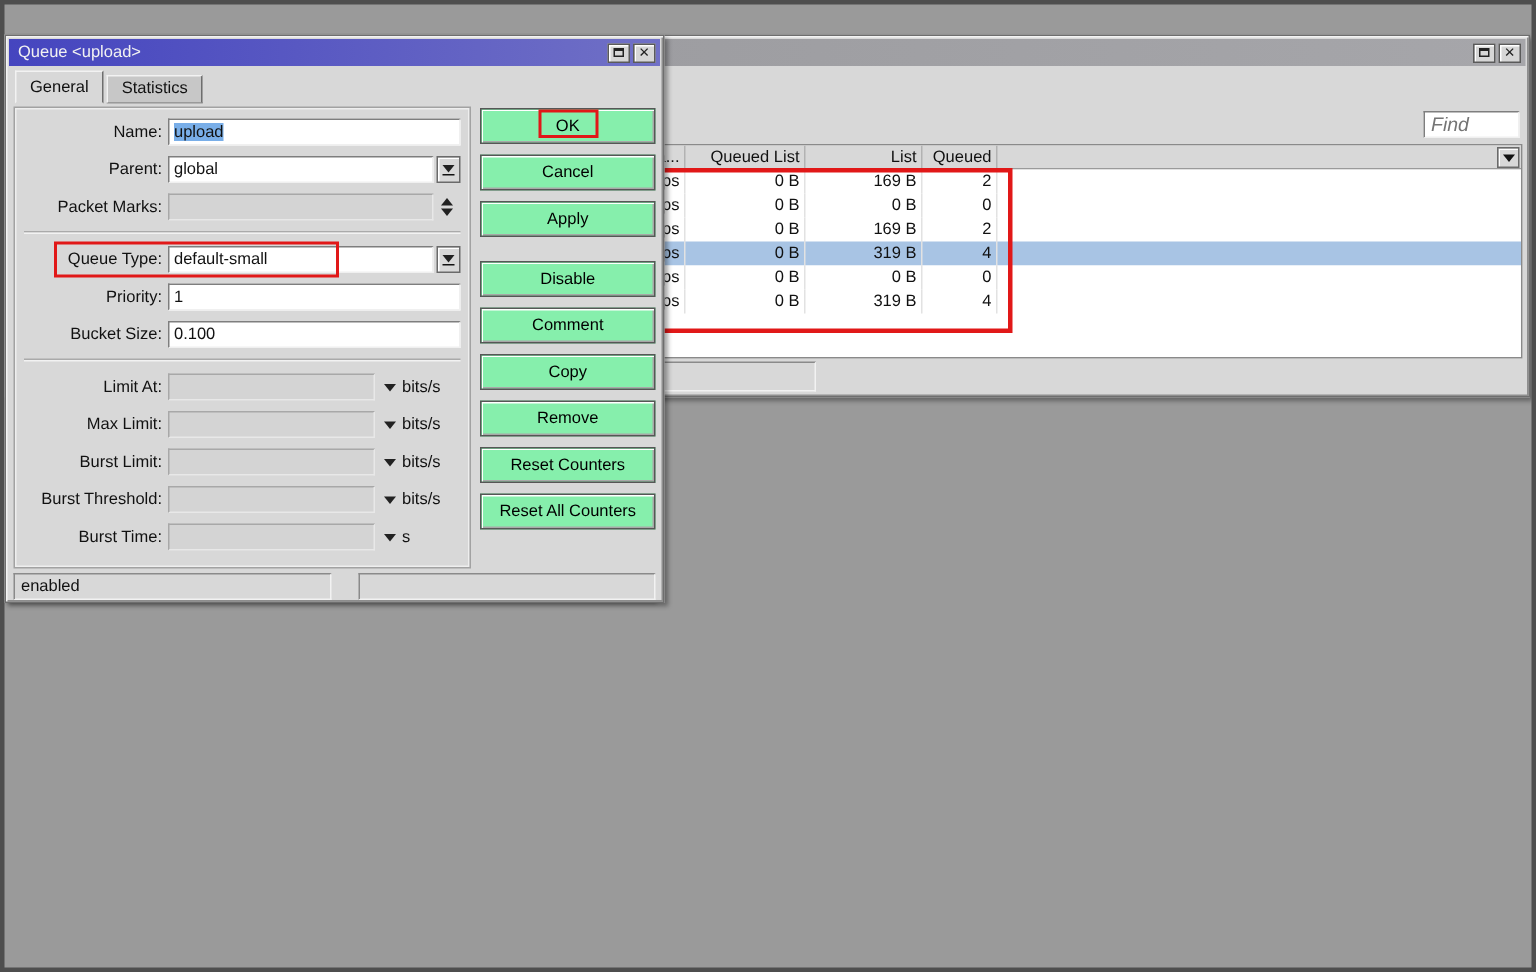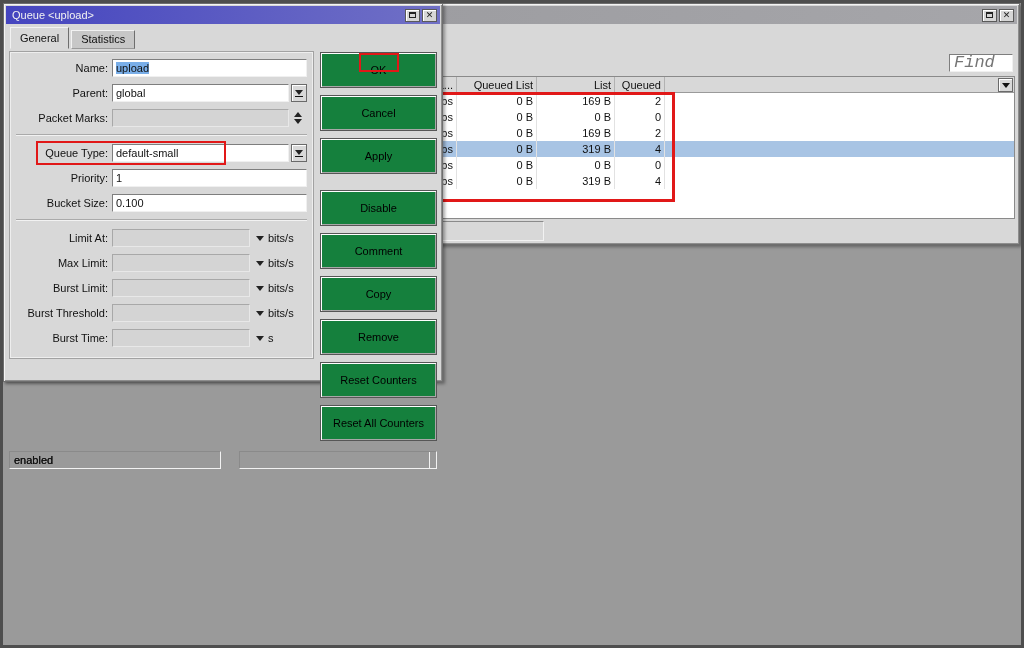--- a/index.html
+++ b/index.html
@@ -3,21 +3,21 @@
 <meta charset="utf-8">
 <style>
   * { margin:0; padding:0; box-sizing:border-box; }
   body { background:#6f6f6f; font-family:"Liberation Sans", sans-serif; }
   #screen { position:relative; width:1024px; height:648px; background:#9a9a9a;
             border:3px solid #4e4e4e; overflow:hidden; font-size:11px; color:#111; }
 
   
   .win { position:absolute; background:#d8d8d8; border:1px solid #6e6e6e;
          box-shadow: inset 1px 1px 0 #f4f4f4, inset -1px -1px 0 #8e8e8e, 2px 2px 3px rgba(0,0,0,.35);
-         display:flex; flex-direction:column; padding:2px; }
+         display:flex; flex-direction:column; padding:2px;margin-top:20px; }
   .titlebar { height:18px; display:flex; align-items:center; padding:0 3px 0 6px;
               color:#f2f2f2; flex:none; }
   .titlebar.inactive { background:linear-gradient(90deg,#97979b,#a6a6aa); }
   .titlebar.active   { background:linear-gradient(90deg,#4545bf,#7070c6); }
   .tb-title { flex:1; white-space:nowrap; overflow:hidden; }
   .winbtns { display:flex; gap:2px; }
   .winbtn { width:15px; height:13px; background:#d6d6d6; border:1px solid #5a5a5a;
             box-shadow: inset 1px 1px 0 #fff; display:flex; align-items:center; justify-content:center;
             color:#222; font-size:9px; line-height:9px; cursor:default; }
   .maxglyph { width:7px; height:6px; border:1px solid #222; border-top-width:2px; }
@@ -36,22 +36,22 @@
   .trbtn { height:21px; background:#d8d8d8; border:1px solid #6a6a6a;
            box-shadow: inset 1px 1px 0 #fff, inset -1px -1px 0 #a6a6a6;
            display:flex; align-items:center; gap:5px; padding:0 8px; cursor:default; white-space:nowrap; }
   .g-plus  { color:#1a1acd; font-weight:bold; font-size:15px; line-height:13px; }
   .g-minus { color:#c92a2a; font-weight:bold; font-size:15px; line-height:13px; }
   .g-check { color:#2a3ad0; font-weight:bold; font-size:11px; }
   .g-cross { color:#d01a1a; font-weight:bold; font-size:12px; }
   .g-note  { width:13px; height:10px; background:#ffef3e; border:1px solid #7e6a00; border-radius:1px; }
   .g-reset { color:#1d71d1; font-weight:bold; font-size:13px; line-height:11px; }
   .findbox { margin-left:auto; width:64px; height:18px; border:1px solid; border-color:#7e7e7e #f0f0f0 #f0f0f0 #7e7e7e;
-             background:#fff; font-style:italic; color:#9a9a9a; font-size:17px; padding:0 4px;
-             font-family:Liberation Mono, monospace; }
+             background:#fff; font-style:italic; color:#9a9a9a; font-size:13px; padding:0 4px;
+             font-family:Liberation Sans, sans-serif; }
 
   
   .tablewrap { position:relative; flex:1; display:flex; flex-direction:column; margin:0 2px; overflow:hidden;
                border:1px solid #8a8a8a; background:#fff; }
   .thead { display:flex; background:#d8d8d8; border-bottom:1px solid #9a9a9a; height:16px; flex:none; }
   .thead .cell { border-right:1px solid #b2b2b2; padding:1px 3px; white-space:nowrap; overflow:hidden; display:flex; align-items:center; }
   .trow { display:flex; height:16px; flex:none; background:#fff; }
   .trow.sel { background:#a8c4e4; }
   .trow .cell { border-right:1px solid #e2e2e2; padding:1px 3px; white-space:nowrap; overflow:hidden; display:flex; align-items:center; }
   .num { justify-content:flex-end; }
@@ -88,21 +88,21 @@
   .dropbtn { width:16px; height:18px; margin-left:2px; background:#d8d8d8; border:1px solid #6a6a6a;
              box-shadow: inset 1px 1px 0 #fff; display:flex; flex-direction:column; align-items:center;
              justify-content:center; flex:none; }
   .dropbtn .bar { width:8px; height:1px; background:#111; margin-top:1px; }
   .spin { display:flex; flex-direction:column; gap:2px; margin-left:5px; align-items:center; }
   .tri-up-s { width:0; height:0; border-left:4px solid transparent; border-right:4px solid transparent; border-bottom:5px solid #222; }
   .tri-down-s { width:0; height:0; border-left:4px solid transparent; border-right:4px solid transparent; border-top:5px solid #222; }
   .unit { margin-left:4px; white-space:nowrap; }
   .unitarrow { margin-left:6px; flex:none; }
   .btncol { display:flex; flex-direction:column; margin-left:6px; flex:1; padding-top:1px; }
-  .dbtn { height:36px; background:#15803d; border:1px solid #565656;
+  .dbtn { height:24px; background:#86efac; border:1px solid #565656;
           box-shadow: inset 1px 1px 0 #fff, inset -1px -1px 0 #a8a8a8;
           font-size:11px; font-family:"Liberation Sans",sans-serif; margin-bottom:7px; position:relative; cursor:default; }
   .dbtn.gap { margin-top:9px; }
   .dstatus { display:flex; gap:18px; height:18px; margin:3px 3px 1px 3px; flex:none; }
   .dsc0{width:212px;} 
 
   
   .ann { position:absolute; border:2px solid #e11818; pointer-events:none; }
   .ann-table { left:2px; top:15px; width:664px; height:110px; border-width:3px; }
   .ann-value { left:94px; top:-2px; width:80px; height:22px; }

